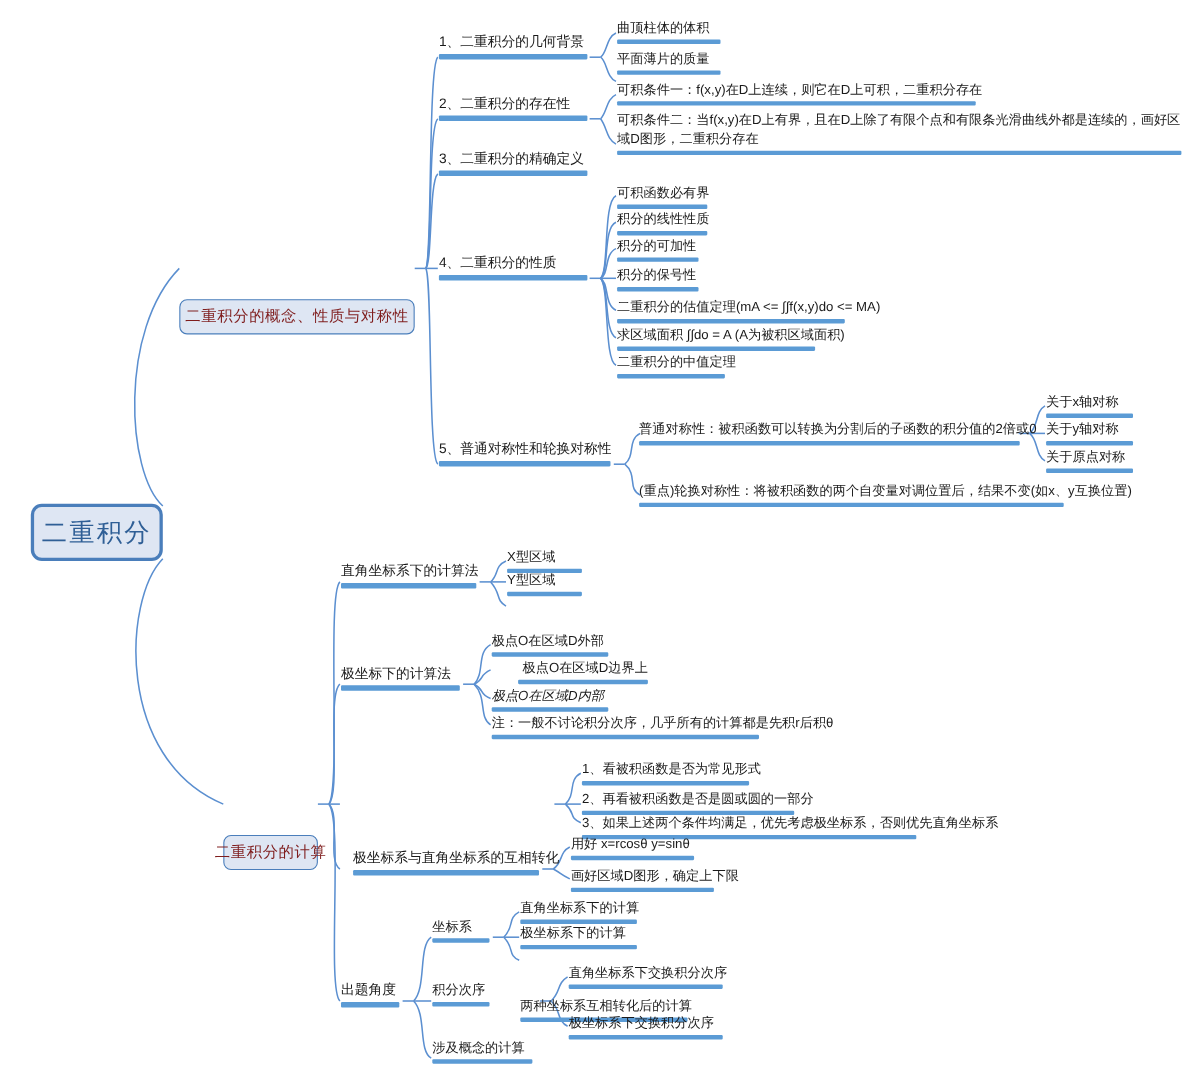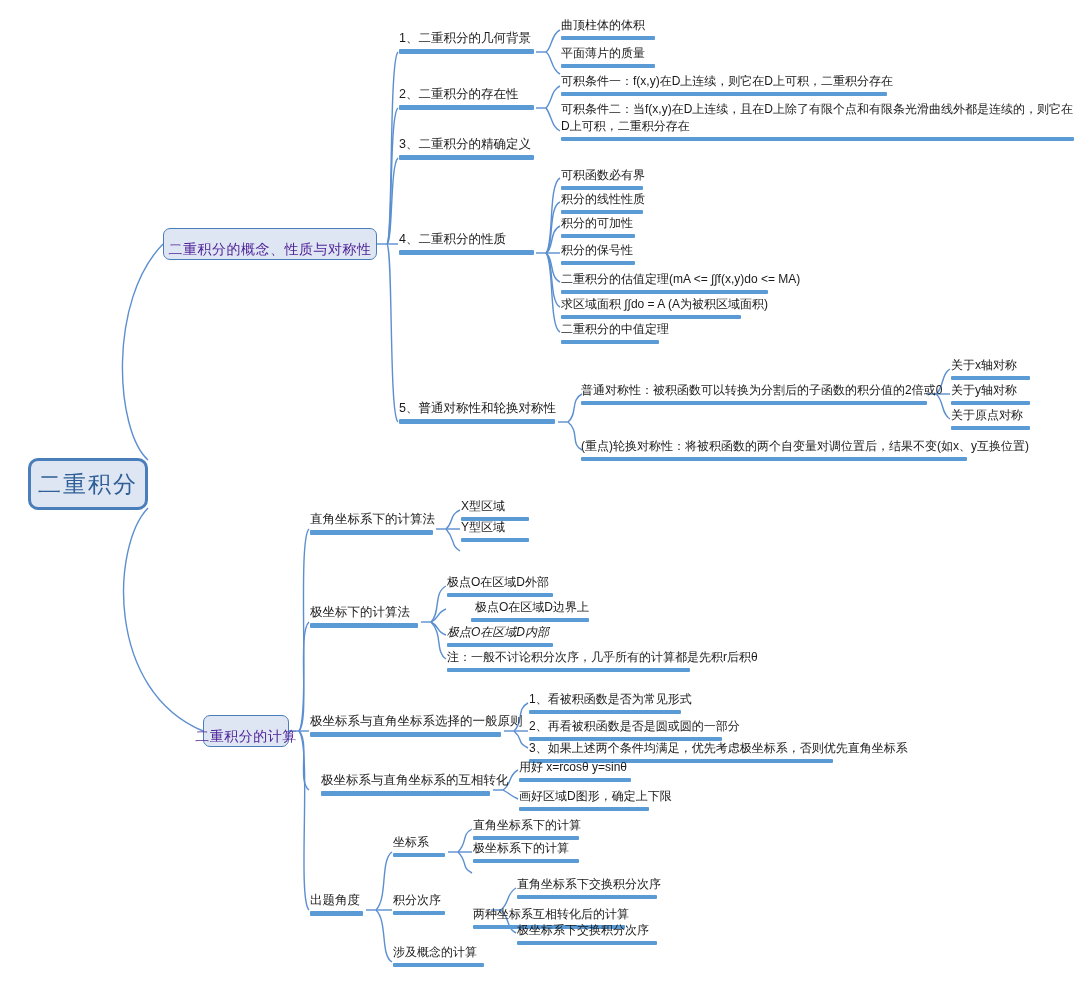--- a/index.html
+++ b/index.html
@@ -27,25 +27,26 @@
     font-size:23px;
     letter-spacing:2px;
   }
   
   .branch{
     position:absolute;
     box-sizing:border-box;
     background:#DEE6F3;
     border:1.6px solid #4A7EBB;
     border-radius:7px;
-    color:#4c1d95;
-    display:flex;align-items:flex-end;justify-content:center;
+    color:#7f1d1d;
+    display:flex;align-items:center;justify-content:center;
     font-size:14px;
     letter-spacing:0.5px;
     white-space:nowrap;
+    margin-top:44px;
   }
   
   .topic{
     position:absolute;
     box-sizing:border-box;
     color:#1a1a1a;
     font-size:12px;
     line-height:17px;
     white-space:nowrap;
     padding:0 3px 3px 3px;
@@ -187,21 +188,21 @@
   <div class="topic" style="left:558px;top:45px;width:100px;">
     <span>平面薄片的质量</span>
     <span class="bar"></span>
   </div>
 
   <div class="topic" style="left:558px;top:73px;width:332px;">
     <span>可积条件一：f(x,y)在D上连续，则它在D上可积，二重积分存在</span>
     <span class="bar"></span>
   </div>
   <div class="topic wrap" style="left:558px;top:101px;width:519px;">
-    <span>可积条件二：当f(x,y)在D上连续，且在D上除了有限个点和有限条光滑曲线外都是连续的，则它在D上可积，二重积分存在</span>
+    <span>可积条件二：当f(x,y)在D上有界，且在D上除了有限个点和有限条光滑曲线外都是连续的，画好区域D图形，二重积分存在</span>
     <span class="bar"></span>
   </div>
 
   <div class="topic" style="left:558px;top:167px;width:88px;">
     <span>可积函数必有界</span>
     <span class="bar"></span>
   </div>
   <div class="topic" style="left:558px;top:191px;width:88px;">
     <span>积分的线性性质</span>
     <span class="bar"></span>
@@ -250,24 +251,20 @@
   </div>
 
   <div class="topic t-lvl2" style="left:307px;top:511px;width:129px;">
     <span>直角坐标系下的计算法</span>
     <span class="bar"></span>
   </div>
   <div class="topic t-lvl2" style="left:307px;top:604px;width:114px;">
     <span>极坐标下的计算法</span>
     <span class="bar"></span>
   </div>
-  <div class="topic t-lvl2" style="left:307px;top:713px;width:197px;">
-    <span>极坐标系与直角坐标系选择的一般原则</span>
-    <span class="bar"></span>
-  </div>
   <div class="topic t-lvl2" style="left:307px;top:772px;width:186px;padding-left:14px;">
     <span>极坐标系与直角坐标系的互相转化</span>
     <span class="bar"></span>
   </div>
   <div class="topic t-lvl2" style="left:307px;top:892px;width:59px;">
     <span>出题角度</span>
     <span class="bar"></span>
   </div>
 
   <div class="topic" style="left:458px;top:498px;width:74px;">

